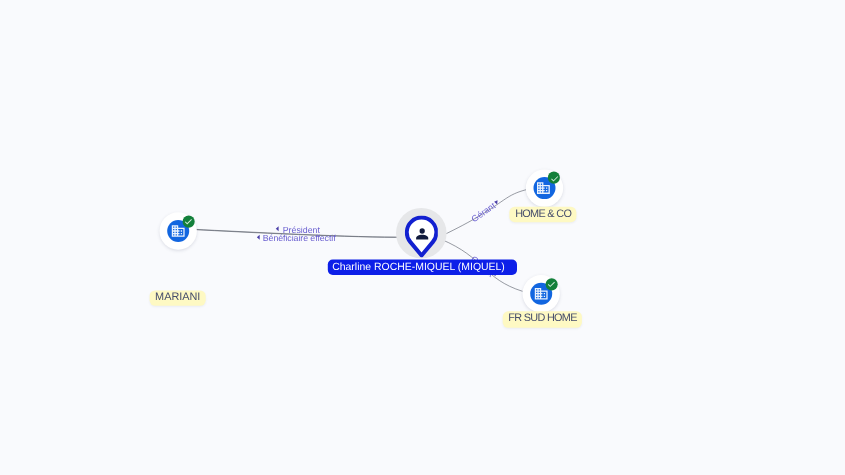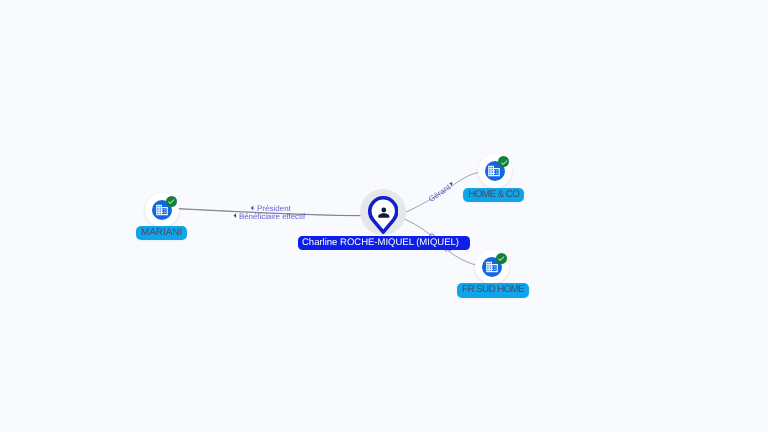--- a/index.html
+++ b/index.html
@@ -9,25 +9,25 @@
   #stage{position:relative;width:768px;height:432px;background:#f9fafd;}
   svg.layer{position:absolute;left:0;top:0;width:768px;height:432px;overflow:visible;}
   .edge-path{fill:none;stroke:#555a66;stroke-width:.55;}
   .edge-label{font-family:"Liberation Sans",sans-serif;font-size:8px;fill:#6a5fd0;}
   .arrow{fill:#4b3fa8;}
   .node{position:absolute;}
   .co-halo{position:absolute;left:0;top:0;width:34px;height:34px;border-radius:50%;background:#fff;
      box-shadow:0 1px 3px rgba(60,70,100,.16);}
   .co-blue{position:absolute;left:7px;top:7px;width:20px;height:20px;border-radius:50%;background:#1266e0;}
   .badge{position:absolute;left:20.7px;top:2.5px;width:11.3px;height:11.3px;border-radius:50%;background:#13803a;}
-  .nlabel{position:absolute;background:#0ea5e9;border-radius:5px;color:#454c6b;
+  .nlabel{position:absolute;background:#fef9c3;border-radius:5px;color:#454c6b;
      font-size:9.9px;line-height:14.6px;white-space:nowrap;padding:0 5px;
      box-shadow:0 1px 2px rgba(60,70,100,.07);}
   .nlabel.wide{letter-spacing:-0.62px;}
-  .nlabel.tight{letter-spacing:0px;}
+  .nlabel.tight{letter-spacing:0px;margin-top:38px;}
   .pin-halo{position:absolute;left:2.2px;top:1.6px;width:46px;height:46px;border-radius:50%;background:#e6e7e9;}
   .person-label{position:absolute;background:#0d1fe8;color:#fff;border-radius:4.5px;
      font-size:9.5px;line-height:14.6px;white-space:nowrap;padding:0px 4px;width:164px;letter-spacing:0px;}
 </style>
 </head>
 <body>
 
 <div id="stage">
 
   <svg class="layer" viewBox="0 0 768 432">

